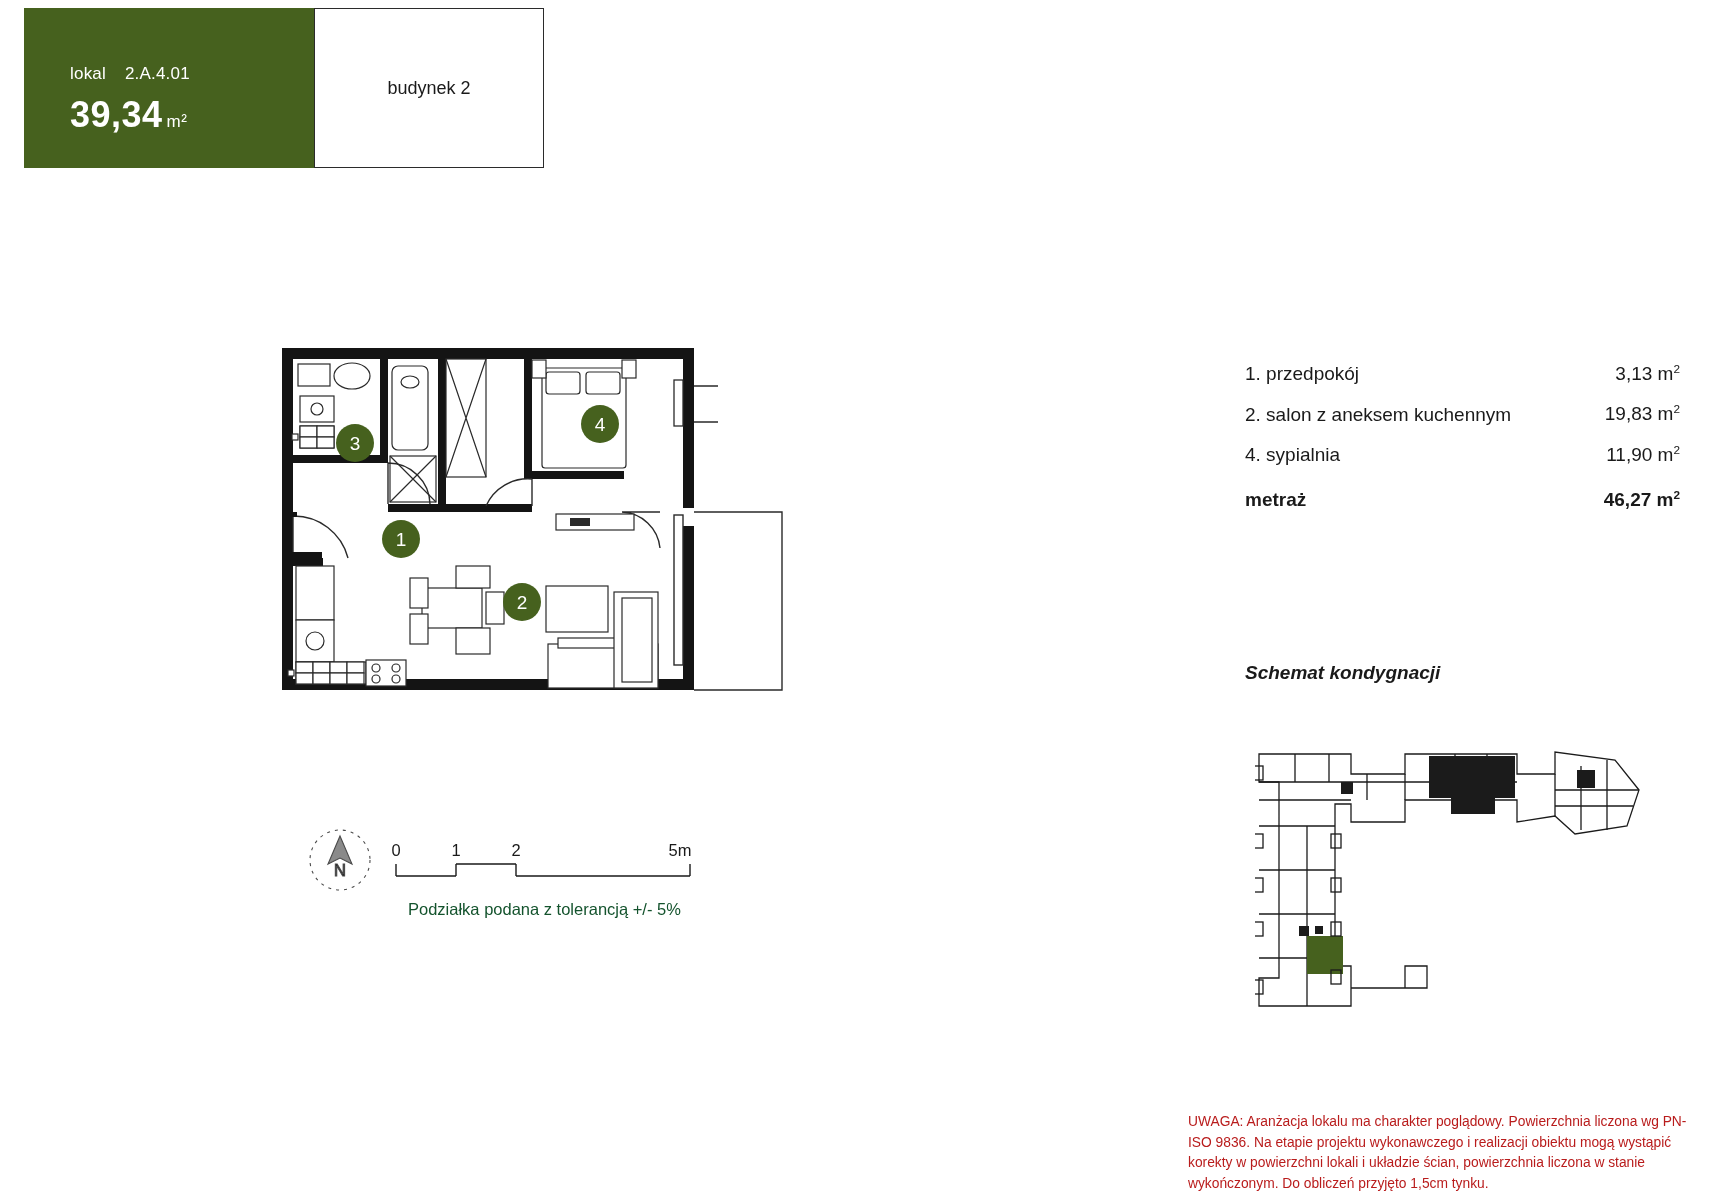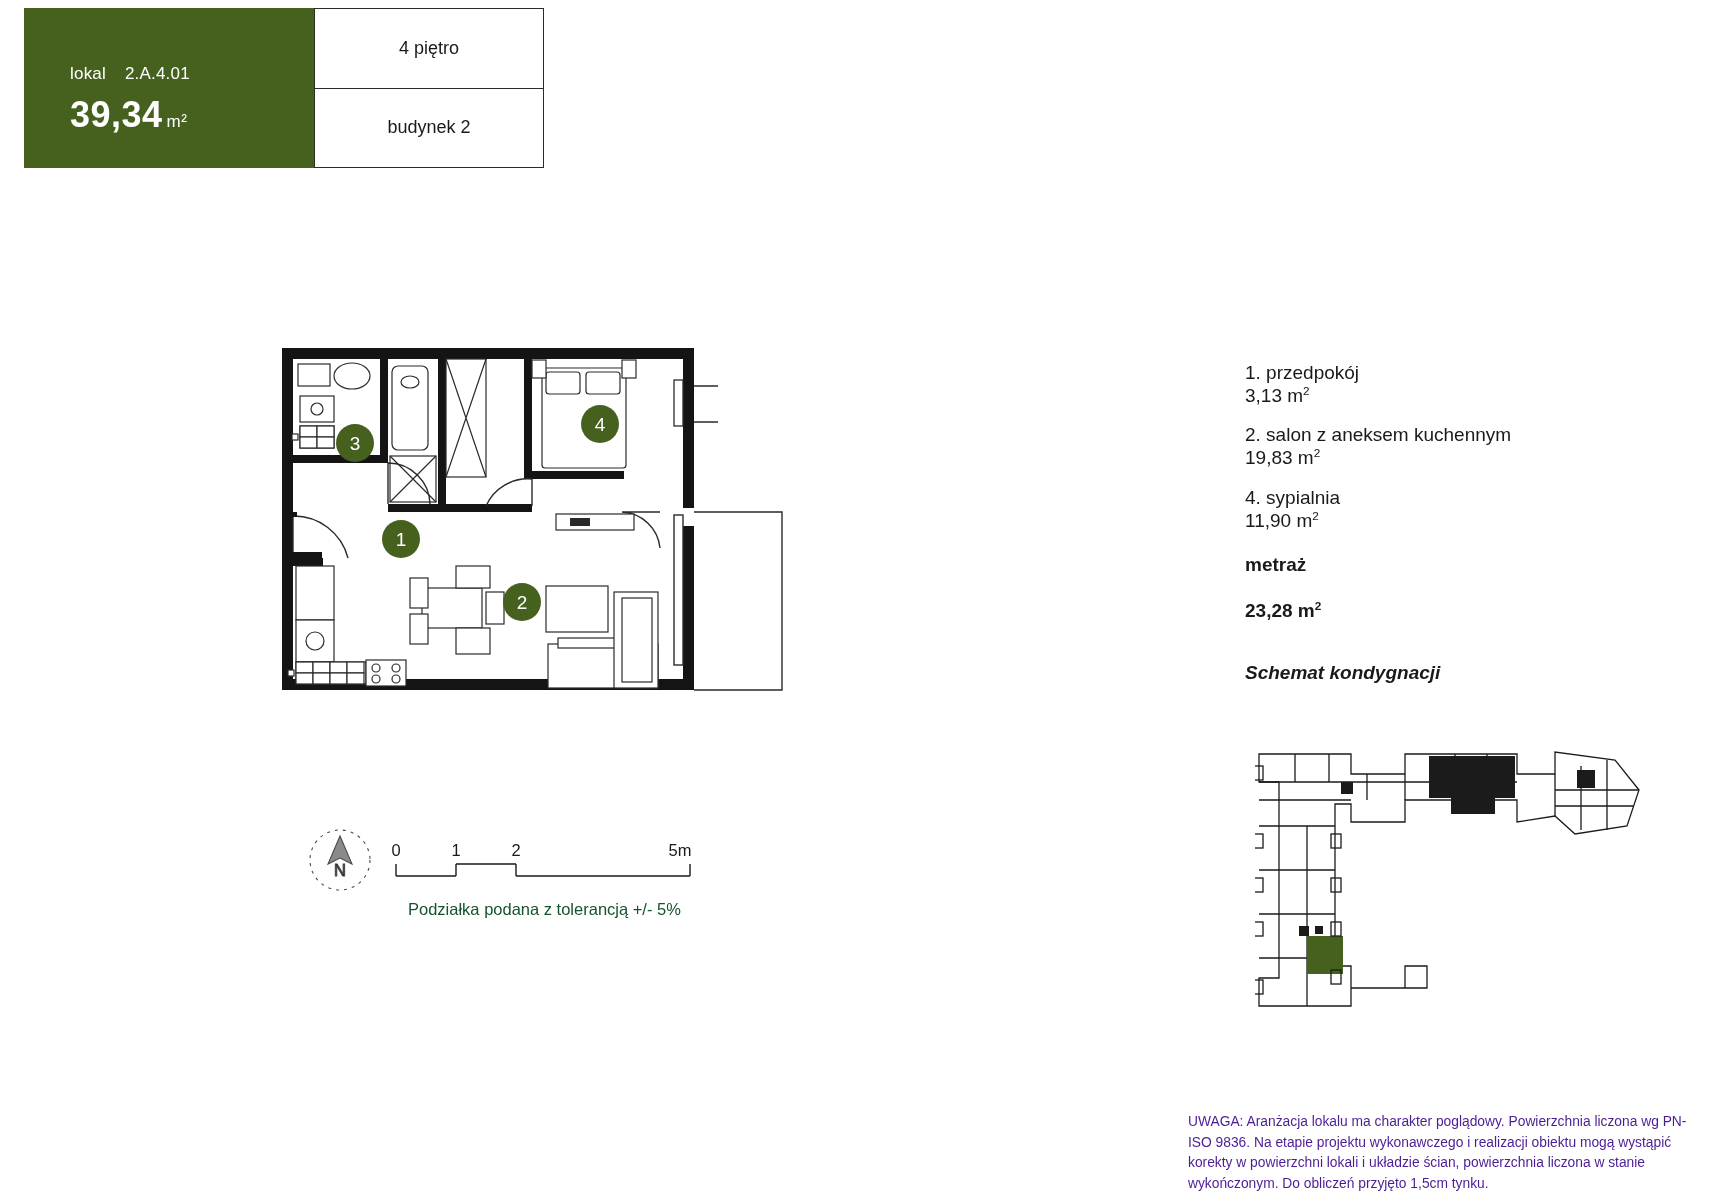--- a/index.html
+++ b/index.html
@@ -101,21 +101,20 @@
     top: 362px;
     width: 435px;
   }
   .room-row {
     display: flex;
     justify-content: space-between;
     align-items: baseline;
     font-size: 19px;
     margin-bottom: 17px;
     white-space: nowrap;
-    flex-direction: column;
   }
   .room-row .area { font-variant-numeric: tabular-nums; }
   .room-row sup { font-size: 0.62em; }
   .room-row.total {
     font-weight: bold;
     margin-top: 22px;
     gap: 23px;
   }
 
   #schema-title {
@@ -134,21 +133,21 @@
     height: 300px;
   }
 
   #disclaimer {
     position: absolute;
     left: 1188px;
     top: 1112px;
     width: 505px;
     font-size: 13.8px;
     line-height: 1.5;
-    color: #4c1d95;
+    color: #b91c1c;
   }
 
   
   .marker-txt {
     font-family: "Liberation Sans", sans-serif;
     font-size: 19px;
     fill: #ffffff;
   }
   .tick-txt {
     font-family: "Liberation Sans", sans-serif;
@@ -163,21 +162,20 @@
   <div id="badge-green">
     <div id="badge-lokal-row">
       <span class="lbl">lokal</span>
       <span>2.A.4.01</span>
     </div>
     <div id="badge-area">
       <span>39,34</span><span class="unit">m²</span>
     </div>
   </div>
   <div id="badge-right">
-    <div class="badge-cell top">4 piętro</div>
     <div class="badge-cell">budynek 2</div>
   </div>
 </div>
 
 <div id="floorplan-area">
   <svg id="plan-svg" width="560" height="520" viewBox="0 0 560 520">
     <g fill="#141414">
 
       <rect x="12" y="18" width="412" height="11"></rect>
       <rect x="12" y="18" width="11" height="210"></rect>
@@ -331,21 +329,21 @@
   <div class="room-row">
     <span>2. salon z aneksem kuchennym</span>
     <span class="area"><span>19,83 m</span><sup>2</sup></span>
   </div>
   <div class="room-row">
     <span>4. sypialnia</span>
     <span class="area"><span>11,90 m</span><sup>2</sup></span>
   </div>
   <div class="room-row total">
     <span>metraż</span>
-    <span class="area"><span>23,28 m</span><sup>2</sup></span>
+    <span class="area"><span>46,27 m</span><sup>2</sup></span>
   </div>
 </div>
 
 <div id="schema-title">Schemat kondygnacji</div>
 <div id="schema-block">
   <svg width="400" height="300" viewBox="0 0 400 300">
     <g stroke="#1b1b1b" stroke-width="1.3" fill="none">
 
       <path d="M4 52 L4 24 L96 24 L96 44 L150 44 L150 24 L262 24 L262 44 L300 44 L300 22 L360 30 L384 60 L372 96 L320 104 L300 86 L262 92 L262 70 L150 70 L150 92 L96 92 L96 74 L80 74 L80 236 L96 236 L96 258 L150 258 L150 236 L172 236 L172 258 L96 258 L96 276 L4 276 L4 248 L24 248 L24 52 Z"></path>
 

